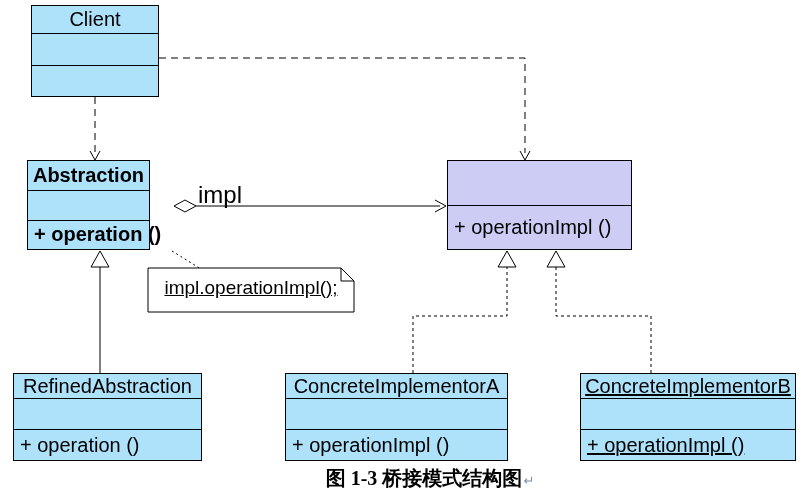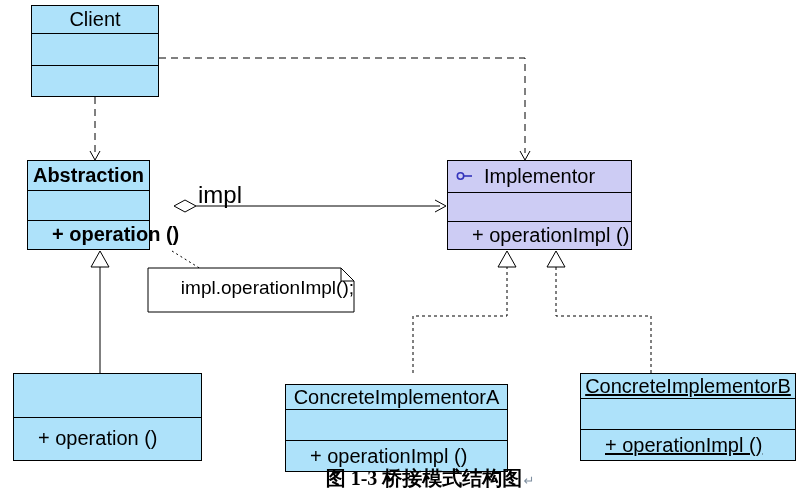--- a/index.html
+++ b/index.html
@@ -5,40 +5,40 @@
   html,body{margin:0;padding:0;background:#fff;}
   .canvas{position:relative;width:806px;height:493px;background:#fff;overflow:hidden;
           font-family:"Liberation Sans",sans-serif;color:#000;}
   .connectors{position:absolute;left:0;top:0;z-index:1;pointer-events:none;}
 
   .uml-class{position:absolute;z-index:2;background:#aee2fa;border:1px solid #000;
              display:flex;flex-direction:column;box-sizing:border-box;font-size:20px;justify-content:space-between;}
   .uml-title{border-bottom:1px solid #000;display:flex;align-items:center;justify-content:center;
              position:relative;flex:0 0 auto;white-space:nowrap;}
   .uml-attrs{flex:1 1 0;border-bottom:1px solid #000;}
-  .uml-methods{flex:1 1 0;display:flex;align-items:center;padding-left:24px;white-space:nowrap;}
+  .uml-methods{flex:1 1 0;display:flex;align-items:center;padding-left:6px;white-space:nowrap;}
 
   #box-client{left:31px;top:5px;width:128px;height:92px;}
   #box-client .uml-title{height:27px;}
   #box-abstraction{left:27px;top:160px;width:123px;height:90px;font-weight:bold;}
   #box-abstraction .uml-title{height:29px;}
   #box-implementor{left:447px;top:160px;width:185px;height:90px;background:#cdccf4;}
   #box-implementor .uml-title{height:31px;}
   #box-refined{left:13px;top:373px;width:189px;height:88px;}
   #box-refined .uml-title{height:24px;}
-  #box-conc-a{left:285px;top:373px;width:223px;height:88px;margin-top:11px;}
+  #box-conc-a{left:285px;top:373px;width:223px;height:88px;}
   #box-conc-a .uml-title{height:24px;}
   #box-conc-b{left:580px;top:373px;width:216px;height:88px;text-decoration:underline;}
   #box-conc-b .uml-title{height:24px;}
 
   .iface-icon{position:absolute;left:8px;top:8px;width:18px;height:14px;}
 
   .impl-label{position:absolute;left:198px;top:181px;z-index:3;font-size:24px;}
   .note-text{position:absolute;left:148px;top:277px;width:206px;z-index:3;
-             text-align:right;font-size:19px;}
+             text-align:center;font-size:19px;text-decoration:underline;}
   .caption{position:absolute;left:27px;top:465px;width:806px;z-index:3;text-align:center;
            font-family:"Liberation Serif",serif;font-weight:bold;font-size:20px;}
   .caption .pmark{font-family:"Liberation Sans",sans-serif;font-weight:normal;
                   font-size:13px;color:#7f8fa0;margin-left:1px;}
 </style>
 </head>
 <body>
 
 <div class="canvas">
 
@@ -88,32 +88,26 @@
     <div class="uml-methods"></div>
   </div>
 
   <div class="uml-class" id="box-abstraction">
     <div class="uml-title">Abstraction</div>
     <div class="uml-attrs"></div>
     <div class="uml-methods">+ operation ()</div>
   </div>
 
   <div class="uml-class" id="box-implementor">
-    <div class="uml-title">
-      <svg class="iface-icon" viewBox="0 0 18 14">
-        <circle cx="4.5" cy="7" r="3.2" fill="none" stroke="#3434bb" stroke-width="1.6"></circle>
-        <line x1="7.7" y1="7" x2="16" y2="7" stroke="#3434bb" stroke-width="1.6"></line>
-      </svg>
-      <span>Implementor</span>
-    </div>
     <div class="uml-attrs"></div>
     <div class="uml-methods">+ operationImpl ()</div>
   </div>
 
   <div class="uml-class" id="box-refined">
+    <div class="uml-title">RefinedAbstraction</div>
     <div class="uml-attrs"></div>
     <div class="uml-methods">+ operation ()</div>
   </div>
 
   <div class="uml-class" id="box-conc-a">
     <div class="uml-title">ConcreteImplementorA</div>
     <div class="uml-attrs"></div>
     <div class="uml-methods">+ operationImpl ()</div>
   </div>
 

